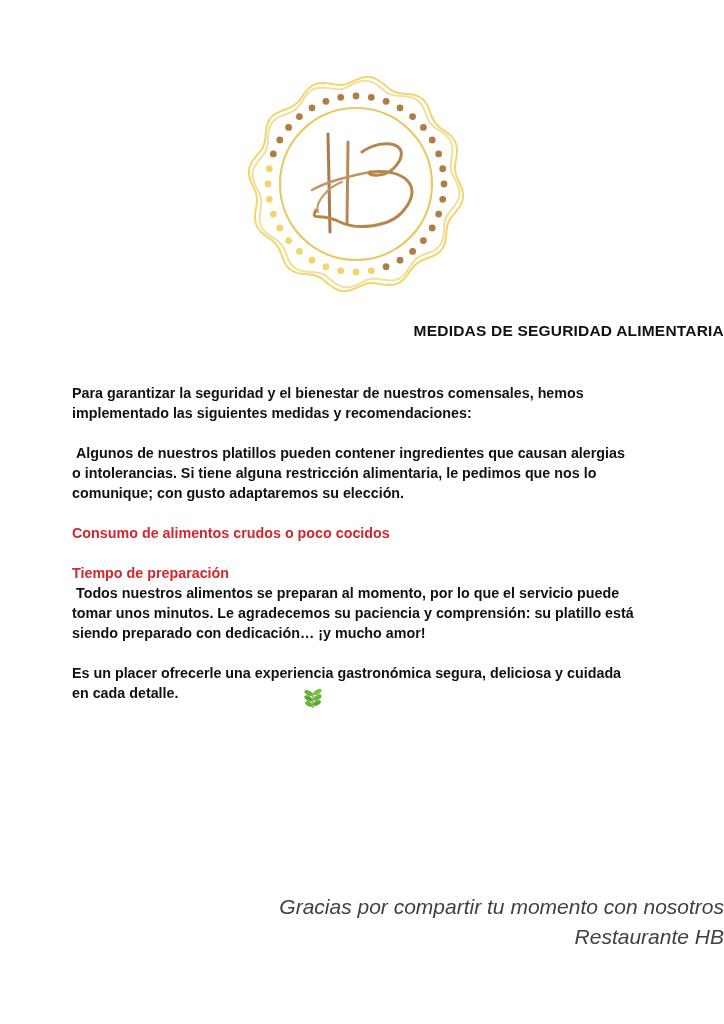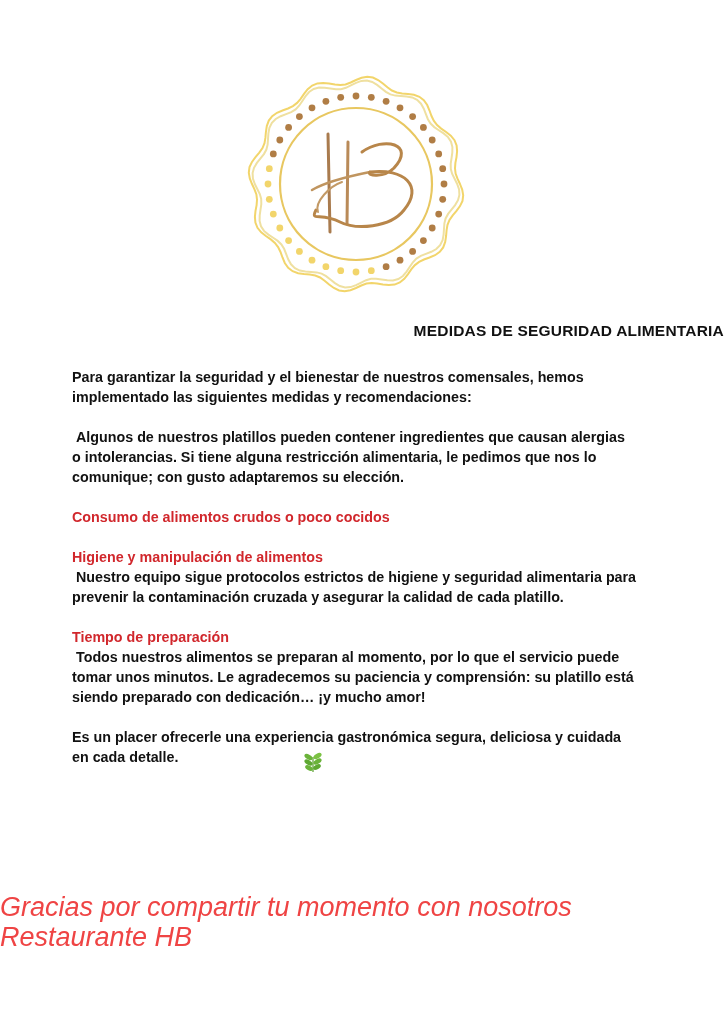--- a/index.html
+++ b/index.html
@@ -1,27 +1,27 @@
 <!DOCTYPE html>
 <html><head>
   <meta charset="utf-8">
   <style>
     html, body { margin: 0; padding: 0; background: #ffffff; }
     body { width: 724px; height: 1024px; position: relative; overflow: hidden; font-family: "Liberation Sans", sans-serif; color: #111111; }
     .logo { position: absolute; left: 244px; top: 72px; width: 224px; height: 224px; }
     .title { position: absolute; left: 0; width: 100%; top: 322px; text-align: right; padding-left: 162px; box-sizing: border-box; font-size: 15.5px; font-weight: bold; letter-spacing: 0.2px; color: #111; }
-    .content { position: absolute; left: 72px; top: 367px; width: 565px; font-size: 14.3px; font-weight: bold; line-height: 20px; }
+    .content { position: absolute; left: 72px; top: 383px; width: 565px; font-size: 14.3px; font-weight: bold; line-height: 20px; }
     .content p { margin: 0; }
     .intro { margin-bottom: 20px !important; }
     .section { margin-bottom: 20px; }
     .section-title { color: #d1272c; }
     .section-body { white-space: pre-wrap; }
     .closing { position: relative; }
     .leaf { position: absolute; left: 230px; top: 24px; width: 22px; height: 22px; }
-    .thanks { position: absolute; left: 0; width: 724px; top: 892px; text-align: left; font-style: italic; font-size: 27px; line-height: 30px; color: #ef4444; }
+    .thanks { position: absolute; left: 0; width: 724px; top: 892px; text-align: right; font-style: italic; font-size: 21px; line-height: 30px; color: #404040; }
   </style>
 </head>
 <body>
 
 <div class="logo">
   <svg id="logo-svg" width="224" height="224" viewBox="0 0 224 224">
     <g id="wavy-ring">
         <path d="M216.0 112.0 L218.2 117.6 L219.2 123.3 L218.5 128.9 L216.0 134.1 L212.5 138.9 L208.7 143.4 L205.5 147.9 L203.5 152.8 L202.6 158.1 L202.1 164.0 L201.2 169.9 L199.2 175.4 L195.8 179.8 L191.0 183.2 L185.5 185.5 L180.0 187.5 L175.1 189.9 L170.9 193.1 L167.4 197.2 L164.0 202.1 L160.3 206.8 L155.8 210.5 L150.6 212.6 L144.9 213.1 L138.9 212.5 L133.1 211.4 L127.7 211.0 L122.5 211.6 L117.3 213.5 L112.0 216.0 L106.4 218.2 L100.7 219.2 L95.1 218.5 L89.9 216.0 L85.1 212.5 L80.6 208.7 L76.1 205.5 L71.2 203.5 L65.9 202.6 L60.0 202.1 L54.1 201.2 L48.6 199.2 L44.2 195.8 L40.8 191.0 L38.5 185.5 L36.5 180.0 L34.1 175.1 L30.9 170.9 L26.8 167.4 L21.9 164.0 L17.2 160.3 L13.5 155.8 L11.4 150.6 L10.9 144.9 L11.5 138.9 L12.6 133.1 L13.0 127.7 L12.4 122.5 L10.5 117.3 L8.0 112.0 L5.8 106.4 L4.8 100.7 L5.5 95.1 L8.0 89.9 L11.5 85.1 L15.3 80.6 L18.5 76.1 L20.5 71.2 L21.4 65.9 L21.9 60.0 L22.8 54.1 L24.8 48.6 L28.2 44.2 L33.0 40.8 L38.5 38.5 L44.0 36.5 L48.9 34.1 L53.1 30.9 L56.6 26.8 L60.0 21.9 L63.7 17.2 L68.2 13.5 L73.4 11.4 L79.1 10.9 L85.1 11.5 L90.9 12.6 L96.3 13.0 L101.5 12.4 L106.7 10.5 L112.0 8.0 L117.6 5.8 L123.3 4.8 L128.9 5.5 L134.1 8.0 L138.9 11.5 L143.4 15.3 L147.9 18.5 L152.8 20.5 L158.1 21.4 L164.0 21.9 L169.9 22.8 L175.4 24.8 L179.8 28.2 L183.2 33.0 L185.5 38.5 L187.5 44.0 L189.9 48.9 L193.1 53.1 L197.2 56.6 L202.1 60.0 L206.8 63.7 L210.5 68.2 L212.6 73.4 L213.1 79.1 L212.5 85.1 L211.4 90.9 L211.0 96.3 L211.6 101.5 L213.5 106.7 L216.0 112.0 Z" fill="none" stroke="#f2d56b" stroke-width="2"></path>
         <path d="M213.2 112.0 L215.1 117.4 L215.4 122.9 L214.0 128.2 L211.1 133.1 L207.5 137.6 L204.1 141.9 L201.6 146.4 L200.4 151.3 L200.0 156.8 L199.6 162.6 L198.6 168.2 L196.1 173.1 L192.3 177.0 L187.3 179.8 L181.9 181.9 L176.8 183.9 L172.4 186.6 L168.9 190.3 L165.8 194.8 L162.6 199.6 L158.9 204.0 L154.3 207.0 L149.0 208.4 L143.3 208.3 L137.6 207.5 L132.1 206.7 L127.0 206.8 L122.1 208.2 L117.2 210.6 L112.0 213.2 L106.6 215.1 L101.1 215.4 L95.8 214.0 L90.9 211.1 L86.4 207.5 L82.1 204.1 L77.6 201.6 L72.7 200.4 L67.2 200.0 L61.4 199.6 L55.8 198.6 L50.9 196.1 L47.0 192.3 L44.2 187.3 L42.1 181.9 L40.1 176.8 L37.4 172.4 L33.7 168.9 L29.2 165.8 L24.4 162.6 L20.0 158.9 L17.0 154.3 L15.6 149.0 L15.7 143.3 L16.5 137.6 L17.3 132.1 L17.2 127.0 L15.8 122.1 L13.4 117.2 L10.8 112.0 L8.9 106.6 L8.6 101.1 L10.0 95.8 L12.9 90.9 L16.5 86.4 L19.9 82.1 L22.4 77.6 L23.6 72.7 L24.0 67.2 L24.4 61.4 L25.4 55.8 L27.9 50.9 L31.7 47.0 L36.7 44.2 L42.1 42.1 L47.2 40.1 L51.6 37.4 L55.1 33.7 L58.2 29.2 L61.4 24.4 L65.1 20.0 L69.7 17.0 L75.0 15.6 L80.7 15.7 L86.4 16.5 L91.9 17.3 L97.0 17.2 L101.9 15.8 L106.8 13.4 L112.0 10.8 L117.4 8.9 L122.9 8.6 L128.2 10.0 L133.1 12.9 L137.6 16.5 L141.9 19.9 L146.4 22.4 L151.3 23.6 L156.8 24.0 L162.6 24.4 L168.2 25.4 L173.1 27.9 L177.0 31.7 L179.8 36.7 L181.9 42.1 L183.9 47.2 L186.6 51.6 L190.3 55.1 L194.8 58.2 L199.6 61.4 L204.0 65.1 L207.0 69.7 L208.4 75.0 L208.3 80.7 L207.5 86.4 L206.7 91.9 L206.8 97.0 L208.2 101.9 L210.6 106.8 L213.2 112.0 Z" fill="none" stroke="#efe0a0" stroke-width="2"></path>
       </g>
@@ -80,24 +80,20 @@
   <p class="intro">Para garantizar la seguridad y el bienestar de nuestros comensales, hemos implementado las siguientes medidas y recomendaciones:</p>
 
   <div class="section">
     <div class="section-body"> Algunos de nuestros platillos pueden contener ingredientes que causan alergias o intolerancias. Si tiene alguna restricción alimentaria, le pedimos que nos lo comunique; con gusto adaptaremos su elección.</div>
   </div>
 
   <div class="section">
     <div class="section-title">Consumo de alimentos crudos o poco cocidos</div>
   </div>
 
-  <div class="section">
-    <div class="section-title">Higiene y manipulación de alimentos</div>
-    <div class="section-body"> Nuestro equipo sigue protocolos estrictos de higiene y seguridad alimentaria para prevenir la contaminación cruzada y asegurar la calidad de cada platillo.</div>
-  </div>
 
   <div class="section">
     <div class="section-title">Tiempo de preparación</div>
     <div class="section-body"> Todos nuestros alimentos se preparan al momento, por lo que el servicio puede tomar unos minutos. Le agradecemos su paciencia y comprensión: su platillo está siendo preparado con dedicación… ¡y mucho amor!</div>
   </div>
 
   <div class="closing">
     <p>Es un placer ofrecerle una experiencia gastronómica segura, deliciosa y cuidada en cada detalle.</p>
     <svg class="leaf" viewBox="0 0 22 22">
       <path d="M11 21 L11 6" stroke="#5a9e2f" stroke-width="1.2"></path>

